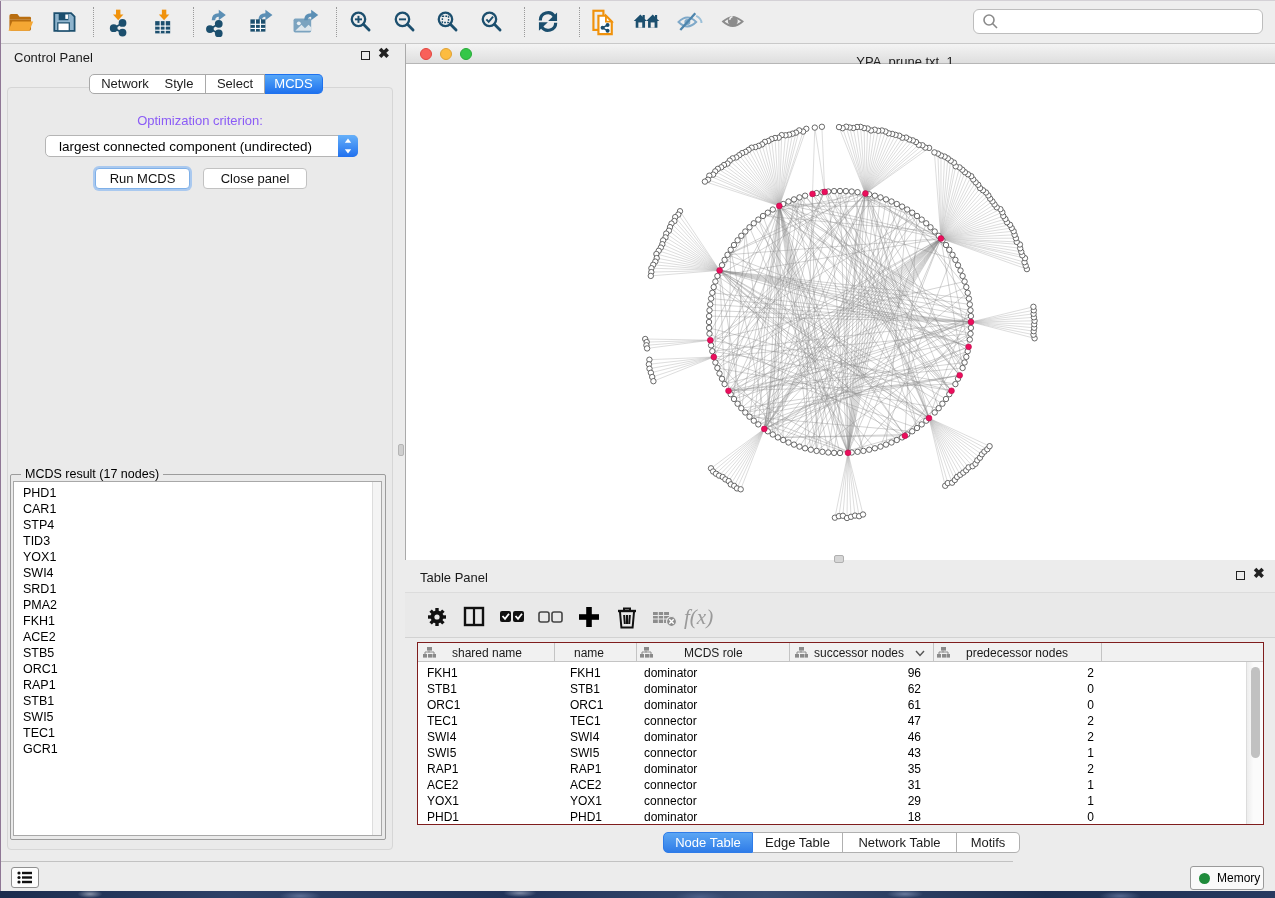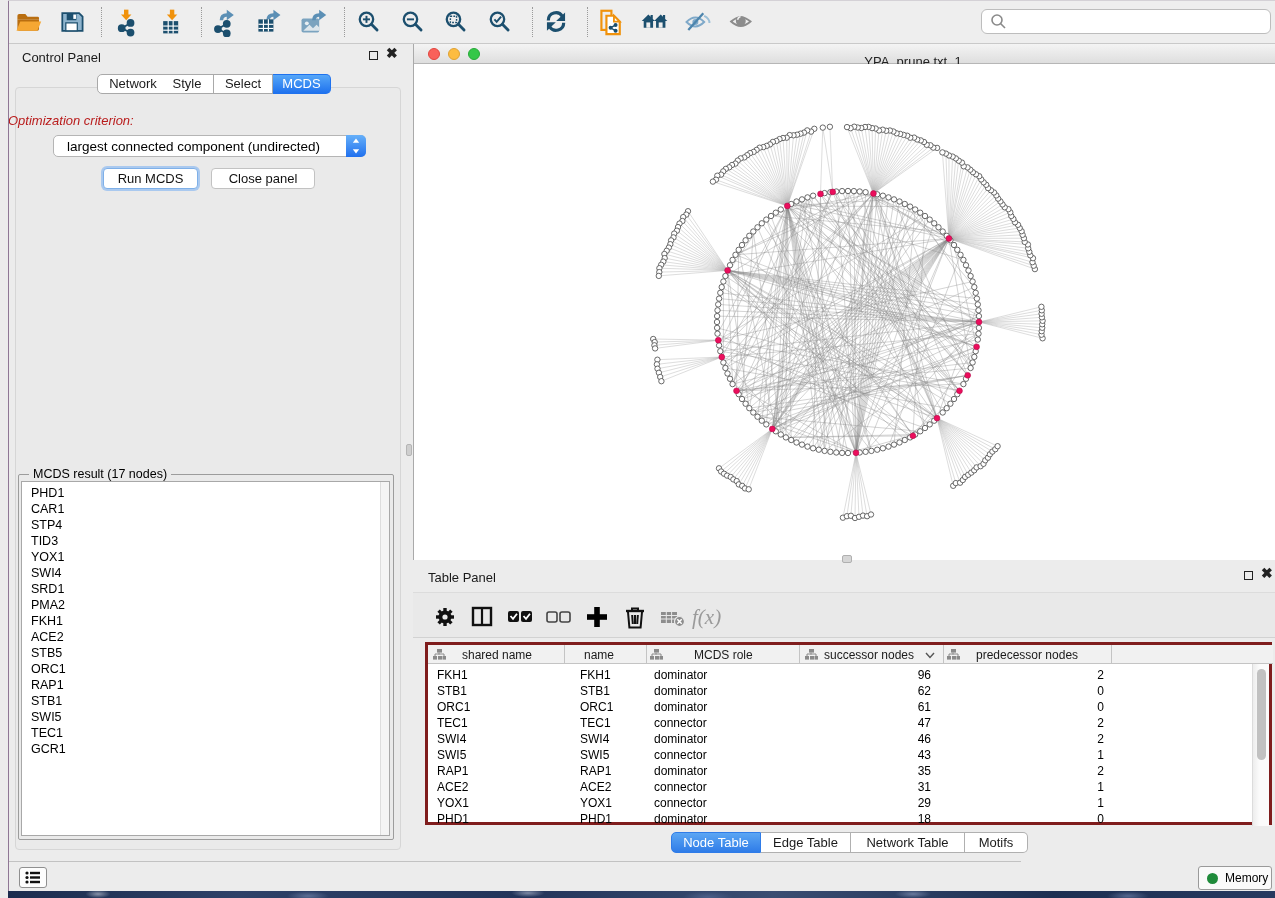--- a/index.html
+++ b/index.html
@@ -1,34 +1,34 @@
 <!DOCTYPE html>
 <html><head>
 <meta charset="utf-8">
 <style>
 * { margin:0; padding:0; box-sizing:border-box; }
 html,body { width:1275px; height:898px; overflow:hidden; }
 body { font-family:"Liberation Sans",sans-serif; background:#ececec; position:relative; color:#1a1a1a; }
-.abs { position:absolute;margin-left:8px; }
+.abs { position:absolute; }
 
 
 #toolbar { left:0; top:0; width:1275px; height:44px; background:#eeeeee; border-bottom:1px solid #c9c9c9; }
 .sep { position:absolute; top:7px; height:30px; width:0; border-left:1px dotted #9a9a9a; }
 .ticon { position:absolute; top:7px; width:30px; height:30px; }
 #search { position:absolute; left:973px; top:9px; width:290px; height:25px; background:#fff; border:1px solid #bdbdbd; border-radius:6px; }
 
 
 #cp { left:0; top:44px; width:400px; height:817px; background:#ececec; }
 #cp-title { position:absolute; left:14px; top:6px; font-size:13px; color:#1a1a1a; }
 .winbtns { position:absolute; top:7px; font-size:12px; color:#222; }
 #tabs { position:absolute; left:81px; top:30px; height:20px; }
 .tab { position:absolute; top:0; height:20px; background:#fff; border:1px solid #a9a9a9; font-size:13px; text-align:center; line-height:18px; color:#1c1c1c; }
 .tab.sel { background:linear-gradient(#56a7f8,#1f72ee); color:#fff; border-color:#1f72ee; }
 #cp-inner { position:absolute; left:7px; top:43px; width:386px; height:763px; background:#eaeaea; border:1px solid #d6d6d6; border-radius:4px; }
-#optlabel { position:absolute; left:0; top:69px; width:400px; text-align:left; font-size:13px; color:#b91c1c;font-style:italic; }
+#optlabel { position:absolute; left:0; top:69px; width:400px; text-align:center; font-size:13px; color:#8b5cf6; }
 #combo { position:absolute; left:45px; top:91px; width:313px; height:22px; background:#fff; border:1px solid #b5b5b5; border-radius:5px; }
 #combo .ctext { position:absolute; left:13px; top:3px; font-size:13.5px; color:#000; }
 #combo .stepper { position:absolute; right:-1px; top:-1px; width:20px; height:22px; border-radius:0 5px 5px 0; background:linear-gradient(#66b0f9,#2070ee); }
 .btn { position:absolute; height:21px; background:#fff; border:1px solid #c2c2c2; border-radius:4px; font-size:13px; text-align:center; line-height:19px; color:#111; }
 #runbtn { left:95px; top:124px; width:95px; border:1px solid #7fb0e8; box-shadow:0 0 0 2px #aac9ef; }
 #closebtn { left:203px; top:124px; width:104px; }
 #groupbox { position:absolute; left:10px; top:430px; width:376px; height:366px; border:1px solid #9c9c9c; border-radius:2px; }
 #grouplabel { position:absolute; left:21px; top:423px; background:#eaeaea; padding:0 4px; font-size:12.5px; color:#000; }
 #listbox { position:absolute; left:13px; top:437px; width:369px; height:355px; background:#fff; border:1px solid #a8a8a8; }
 #listbox .sb { position:absolute; right:0; top:0; width:9px; height:100%; background:#f4f4f4; border-left:1px solid #ddd; }
@@ -43,21 +43,21 @@
 
 
 #hsplit { left:405px; top:560px; width:870px; height:6px; background:#ececec; }
 #hhandle { position:absolute; left:429px; top:-5px; width:10px; height:8px; background:#d6d6d6; border:1px solid #b0b0b0; border-radius:2px; }
 #vhandle { position:absolute; left:398px; top:444px; width:6px; height:12px; background:#cfcfcf; border:1px solid #b5b5b5; border-radius:2px; }
 
 
 #tp { left:405px; top:566px; width:870px; height:295px; background:#ececec; }
 #tp-title { position:absolute; left:15px; top:4px; font-size:13px; }
 #tp-toolbar { position:absolute; left:0px; top:26px; width:870px; height:46px; background:#e9e9e9; border-top:1px solid #dcdcdc; border-bottom:1px solid #d2d2d2; }
-#tbl { position:absolute; left:12px; top:76px; width:847px; height:183px; background:#fff; border:3px solid #7f1d1d; }
+#tbl { position:absolute; left:12px; top:76px; width:847px; height:183px; background:#fff; border:1px solid #7f1d1d; }
 #thead { position:absolute; left:0; top:0; width:845px; height:19px; background:#f1f1f1; border-bottom:1px solid #c4c4c4; font-size:12px; color:#1a1a1a; }
 .hsep { position:absolute; top:0; height:19px; width:0; border-left:1px solid #c4c4c4; }
 .hcell { position:absolute; top:3px; }
 #rows { position:absolute; left:0; top:22px; font-size:12px; color:#000; }
 .cell { position:absolute; height:16px; line-height:16px; white-space:pre; }
 #tsb { position:absolute; right:0px; top:19px; width:17px; height:162px; background:linear-gradient(90deg,#ededed,#fbfbfb 40%); border-left:1px solid #dcdcdc; }
 #tsb .thumb { position:absolute; left:4px; top:5px; width:9px; height:91px; background:#c1c1c1; border-radius:5px; }
 #btabs { position:absolute; left:258px; top:266px; height:21px; }
 .btab { position:absolute; top:0; height:21px; background:#fff; border:1px solid #b0b0b0; font-size:13px; text-align:center; line-height:19px; color:#1c1c1c; }
 .btab.sel { background:linear-gradient(#5ba6f3,#2f7ce8); color:#fff; border-color:#2f7ce8; }

